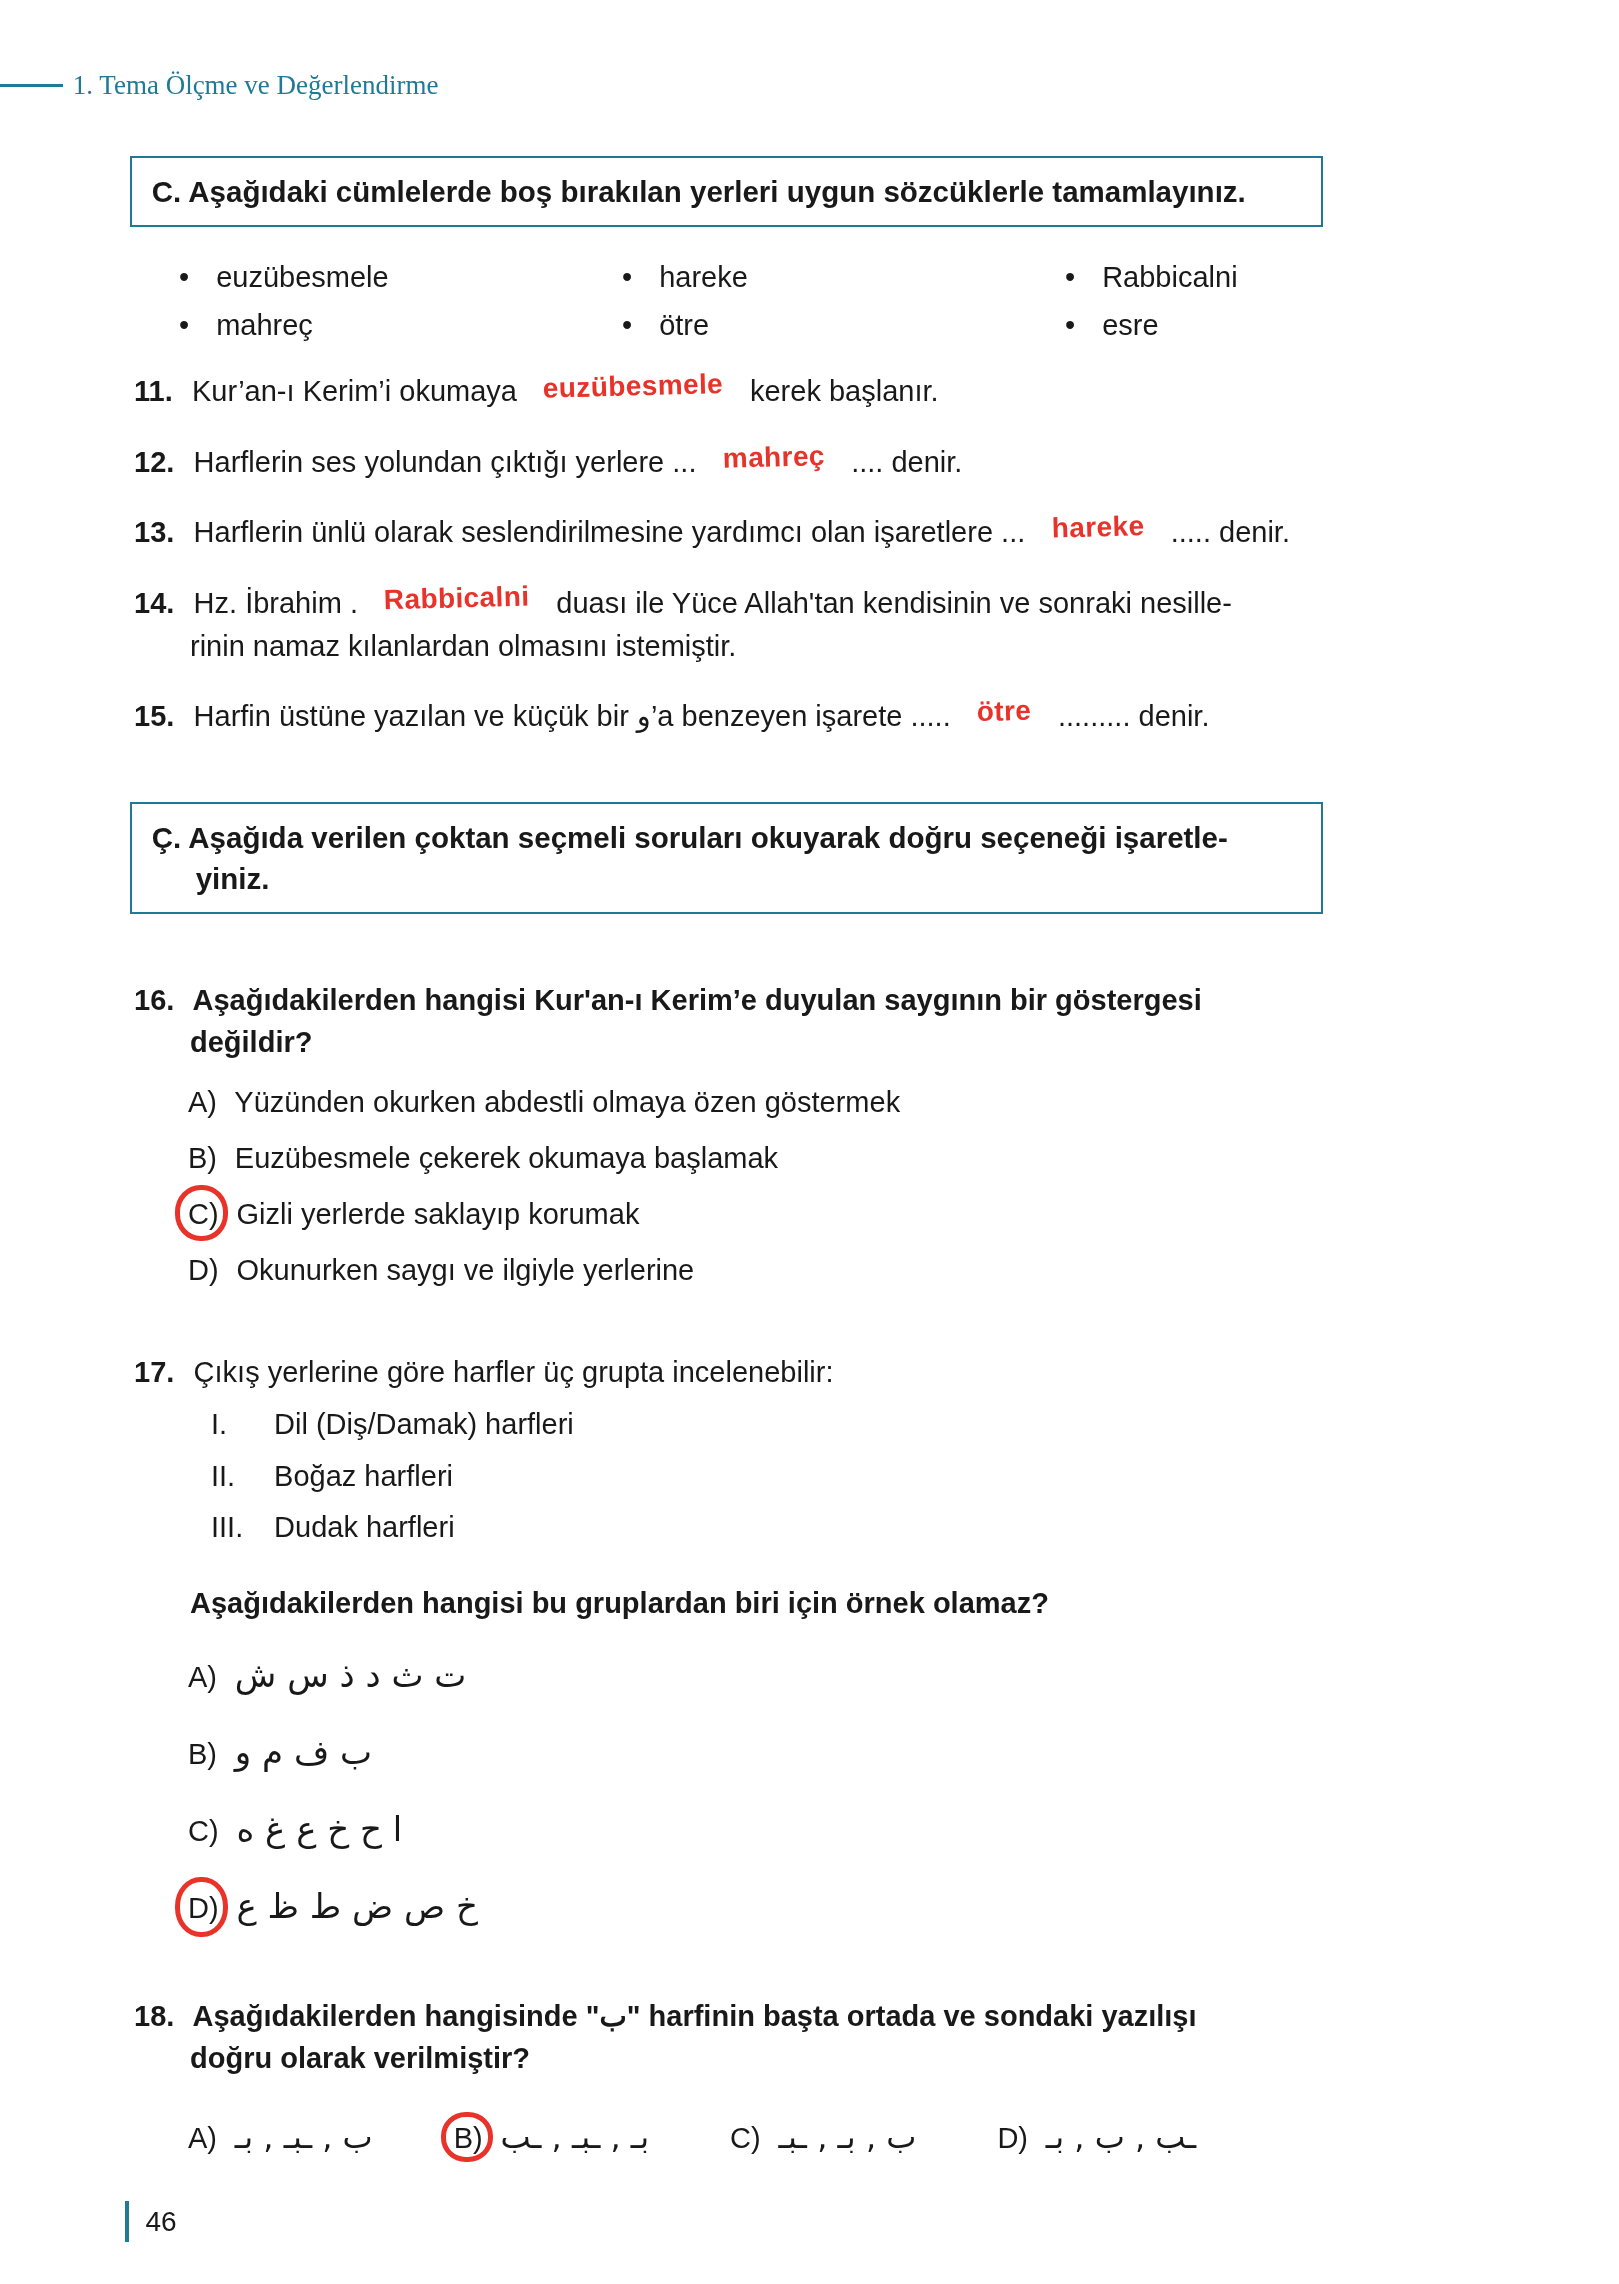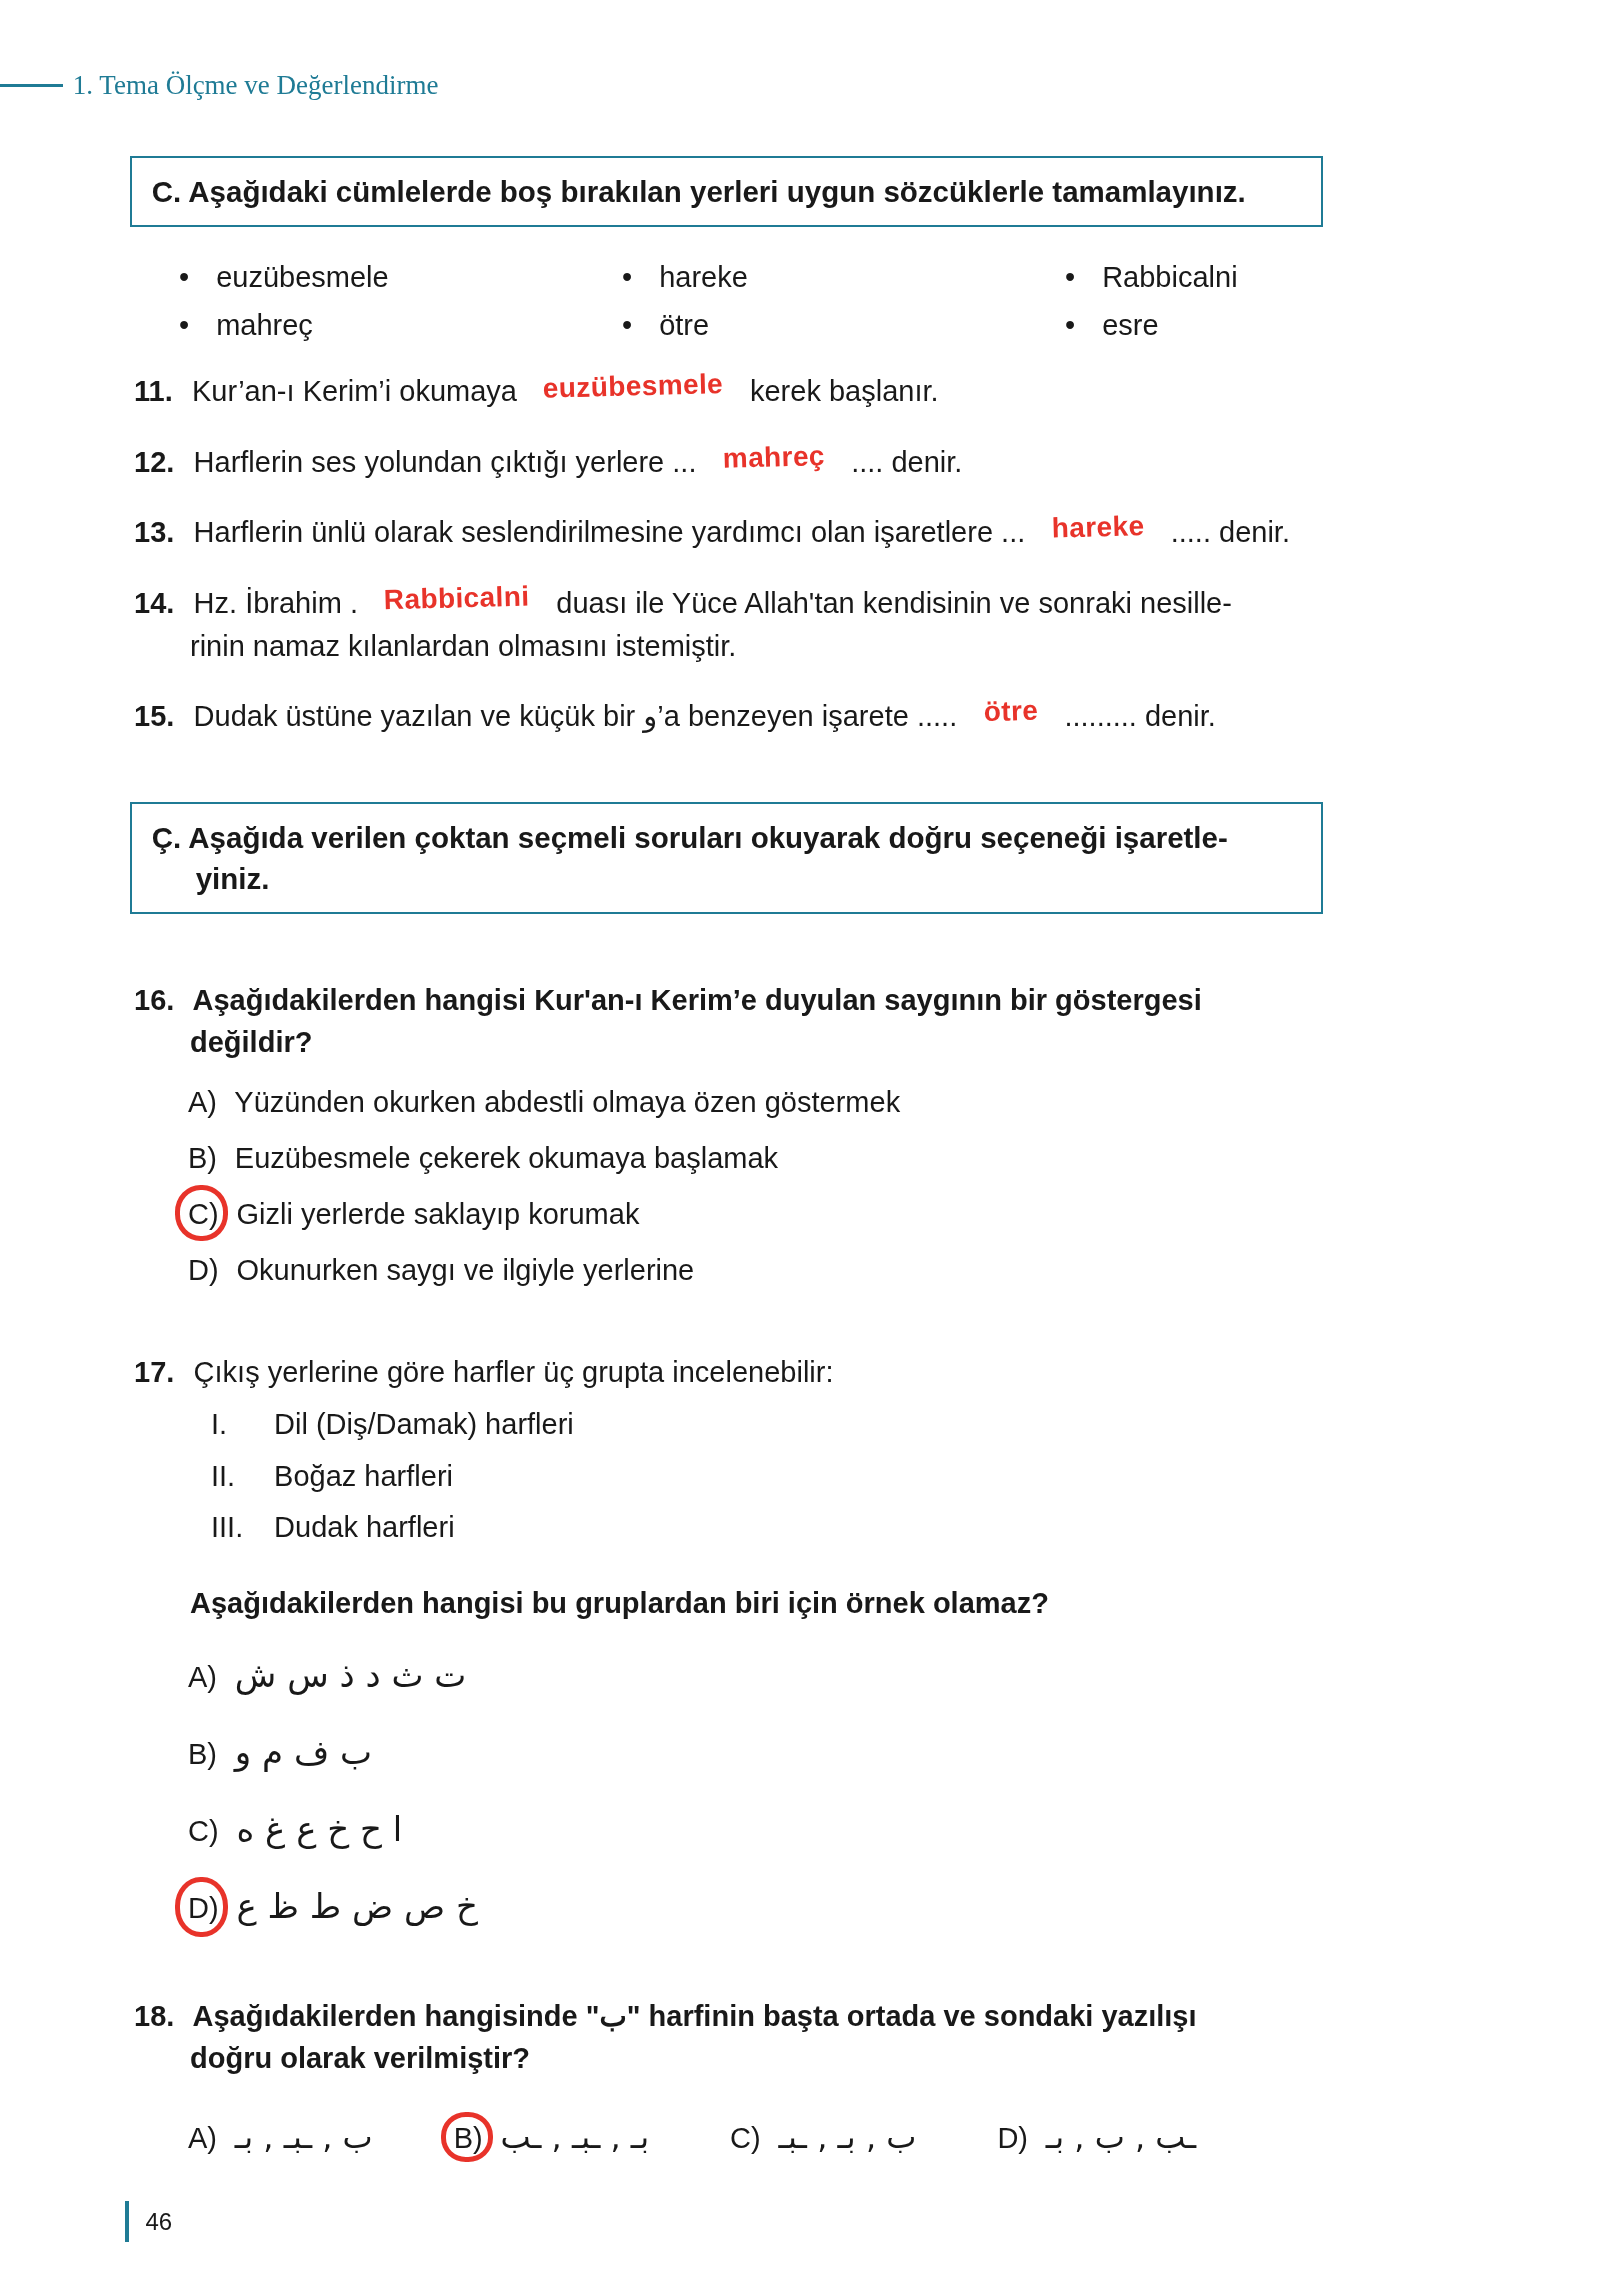--- a/index.html
+++ b/index.html
@@ -91,21 +91,21 @@
   }
   .ar-opt { margin-top:26px; line-height:1.5; }
 
   
   .q18-opts { margin-left:188px; margin-top:39px; display:flex; align-items:center; }
   .q18-opt { margin-right:81px; white-space:nowrap; }
 
   
   .footer { position:absolute; left:125px; bottom:42px; display:flex; align-items:center; }
   .page-bar { width:3.5px; height:41px; background:#1f7b95; margin-right:17px; }
-  .page-num { font-size:24px; }
+  .page-num { font-size:28px; }
 </style>
 </head>
 <body>
 
 <div class="page">
 
   <div class="header-row">
     <div class="header-rule"></div>
     <div class="header-text">1. Tema Ölçme ve Değerlendirme</div>
   </div>
@@ -149,21 +149,21 @@
     <span>Hz. İbrahim .</span>
     <span class="hand">Rabbicalni</span>
     <span>duası ile Yüce Allah'tan kendisinin ve sonraki nesille-</span>
   </div>
   <div class="q-cont">
     <span>rinin namaz kılanlardan olmasını istemiştir.</span>
   </div>
 
   <div class="q">
     <span class="qnum">15.</span>
-    <span>Dudak üstüne yazılan ve küçük bir و’a benzeyen işarete .....</span>
+    <span>Harfin üstüne yazılan ve küçük bir و’a benzeyen işarete .....</span>
     <span class="hand">ötre</span>
     <span>......... denir.</span>
   </div>
 
   <div class="section-box" style="margin-top:65px;">
     <div>Ç. Aşağıda verilen çoktan seçmeli soruları okuyarak doğru seçeneği işaretle-</div>
     <div class="box-line2">yiniz.</div>
   </div>
 
   <div class="q bold" style="margin-top:65px;">

